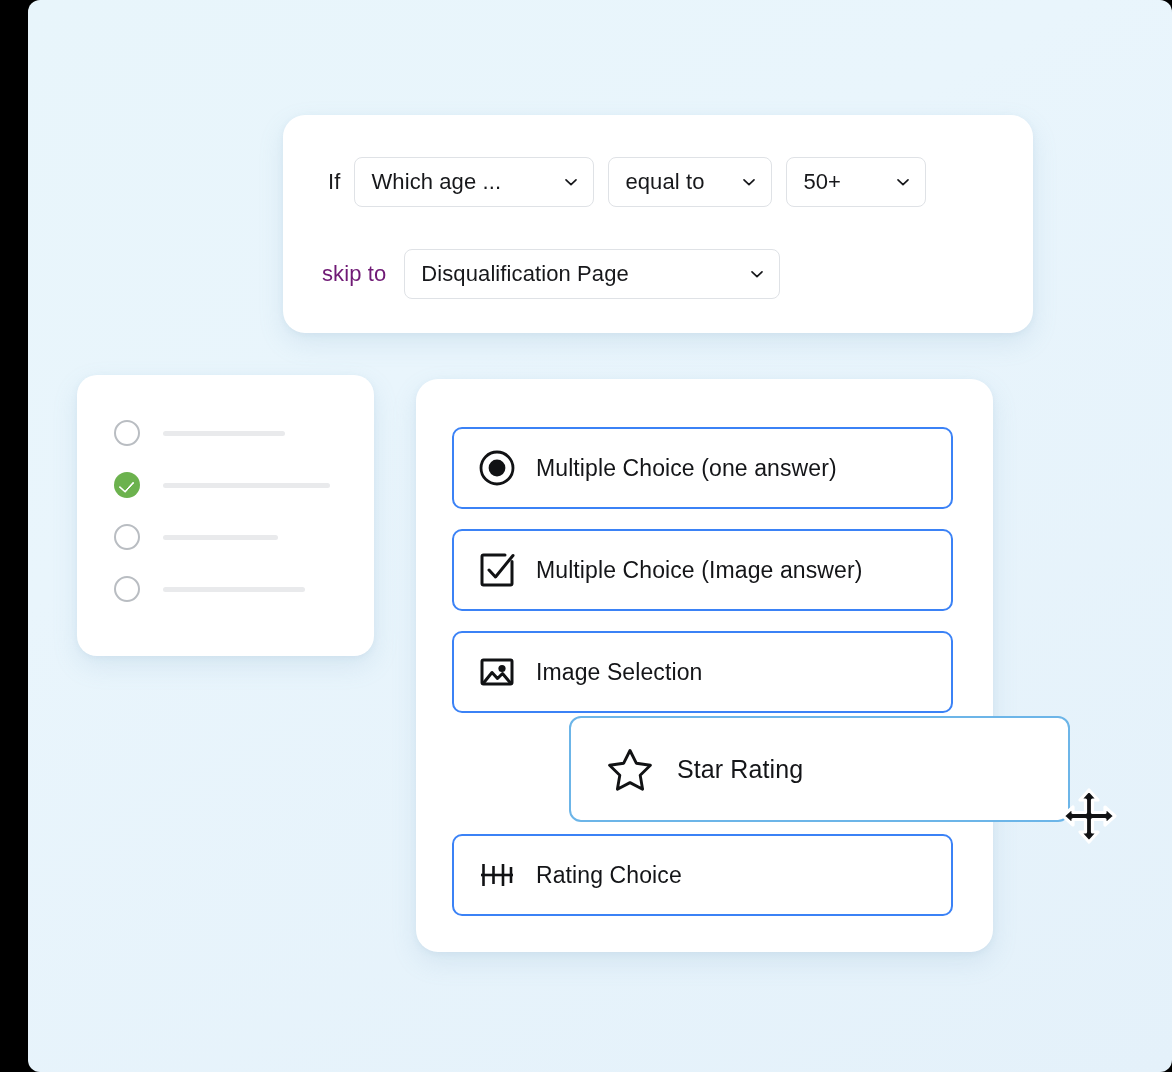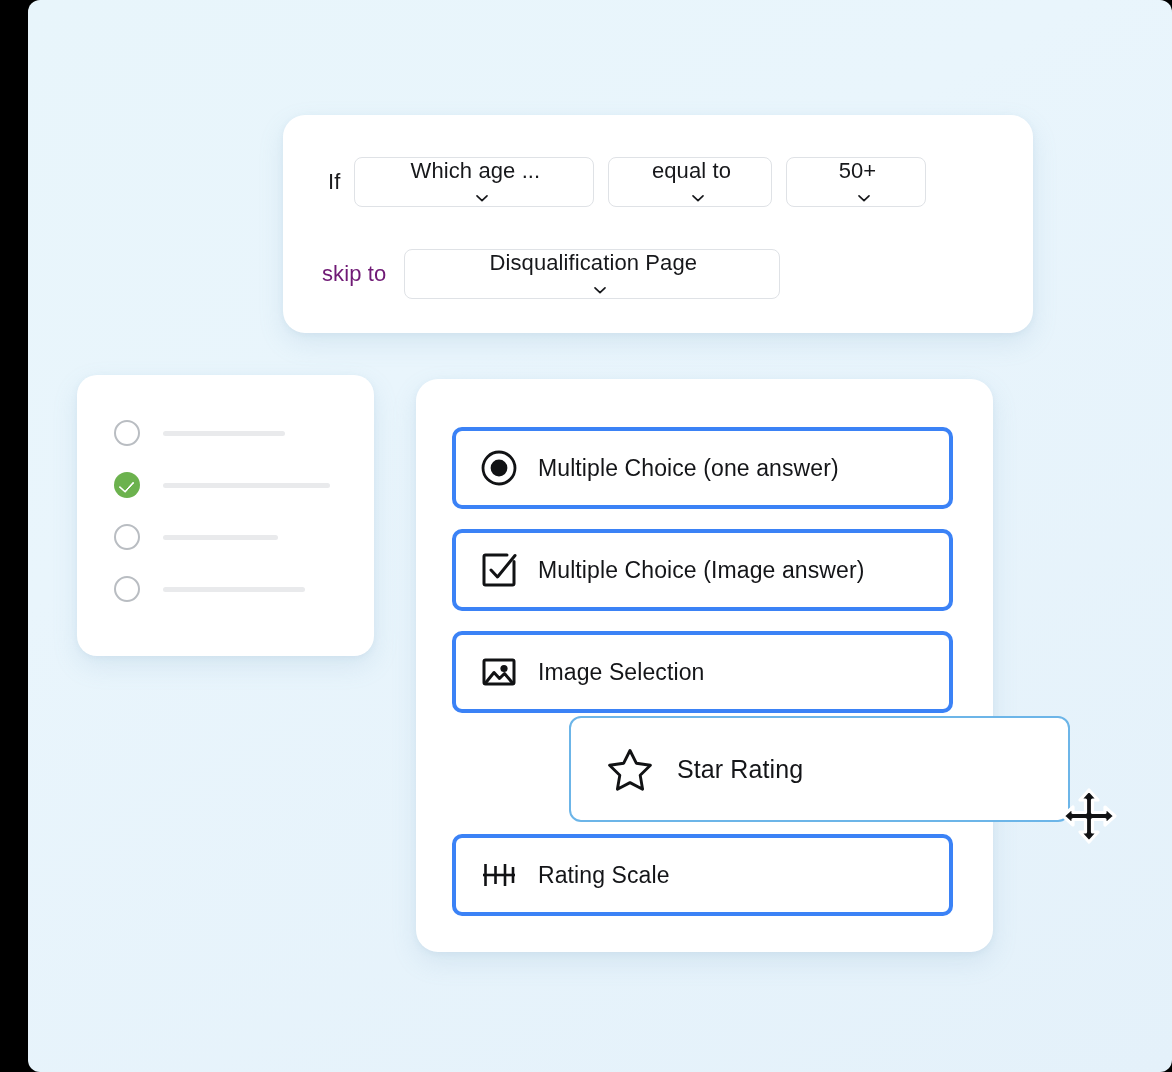--- a/index.html
+++ b/index.html
@@ -62,21 +62,20 @@
     border: 1px solid #dfe2e6;
     border-radius: 8px;
     background: #ffffff;
     height: 50px;
     display: flex;
     align-items: center;
     justify-content: space-between;
     padding: 0 14px 0 16px;
     margin-left: 14px;
     cursor: pointer;
-    flex-direction: column;
   }
   .select .val {
     font-size: 22px;
     color: #17181b;
     white-space: nowrap;
     letter-spacing: 0.1px;
   }
   .sel-q    { width: 240px; }
   .sel-op   { width: 164px; }
   .sel-ans  { width: 140px; }
@@ -146,21 +145,21 @@
     width: 577px;
     height: 573px;
     border-radius: 22px;
   }
   .type-item {
     position: absolute;
     left: 36px;
     width: 501px;
     height: 82px;
     box-sizing: border-box;
-    border: 4px solid #3b82f6;
+    border: 2px solid #3b82f6;
     border-radius: 10px;
     background: #ffffff;
     display: flex;
     align-items: center;
     cursor: pointer;
   }
   .type-item .icon {
     width: 46px;
     margin-left: 20px;
     display: flex;
@@ -329,21 +328,21 @@
     <div class="type-item" style="top:455px">
       <span class="icon">
         <svg viewBox="0 0 40 40" width="40" height="40">
           <line x1="4" y1="20" x2="36" y2="20" stroke="#111214" stroke-width="2.6"></line>
           <line x1="6.5" y1="9" x2="6.5" y2="31" stroke="#111214" stroke-width="2.6"></line>
           <line x1="16.5" y1="11" x2="16.5" y2="29" stroke="#111214" stroke-width="2.6"></line>
           <line x1="26" y1="9" x2="26" y2="31" stroke="#111214" stroke-width="2.6"></line>
           <line x1="34" y1="12" x2="34" y2="28" stroke="#111214" stroke-width="2.6"></line>
         </svg>
       </span>
-      <span class="label">Rating Scale</span>
+      <span class="label">Rating Choice</span>
     </div>
   </div>
 
   <div id="drag-item">
     <span class="icon">
       <svg viewBox="0 0 48 48" width="48" height="48">
         <path d="M24 5.5 L30.3 18.2 L44.4 20.3 L34.2 30.2 L36.6 44.2 L24 37.6 L11.4 44.2 L13.8 30.2 L3.6 20.3 L17.7 18.2 Z" fill="none" stroke="#111214" stroke-width="2.9" stroke-linejoin="round"></path>
       </svg>
     </span>
     <span class="label">Star Rating</span>

